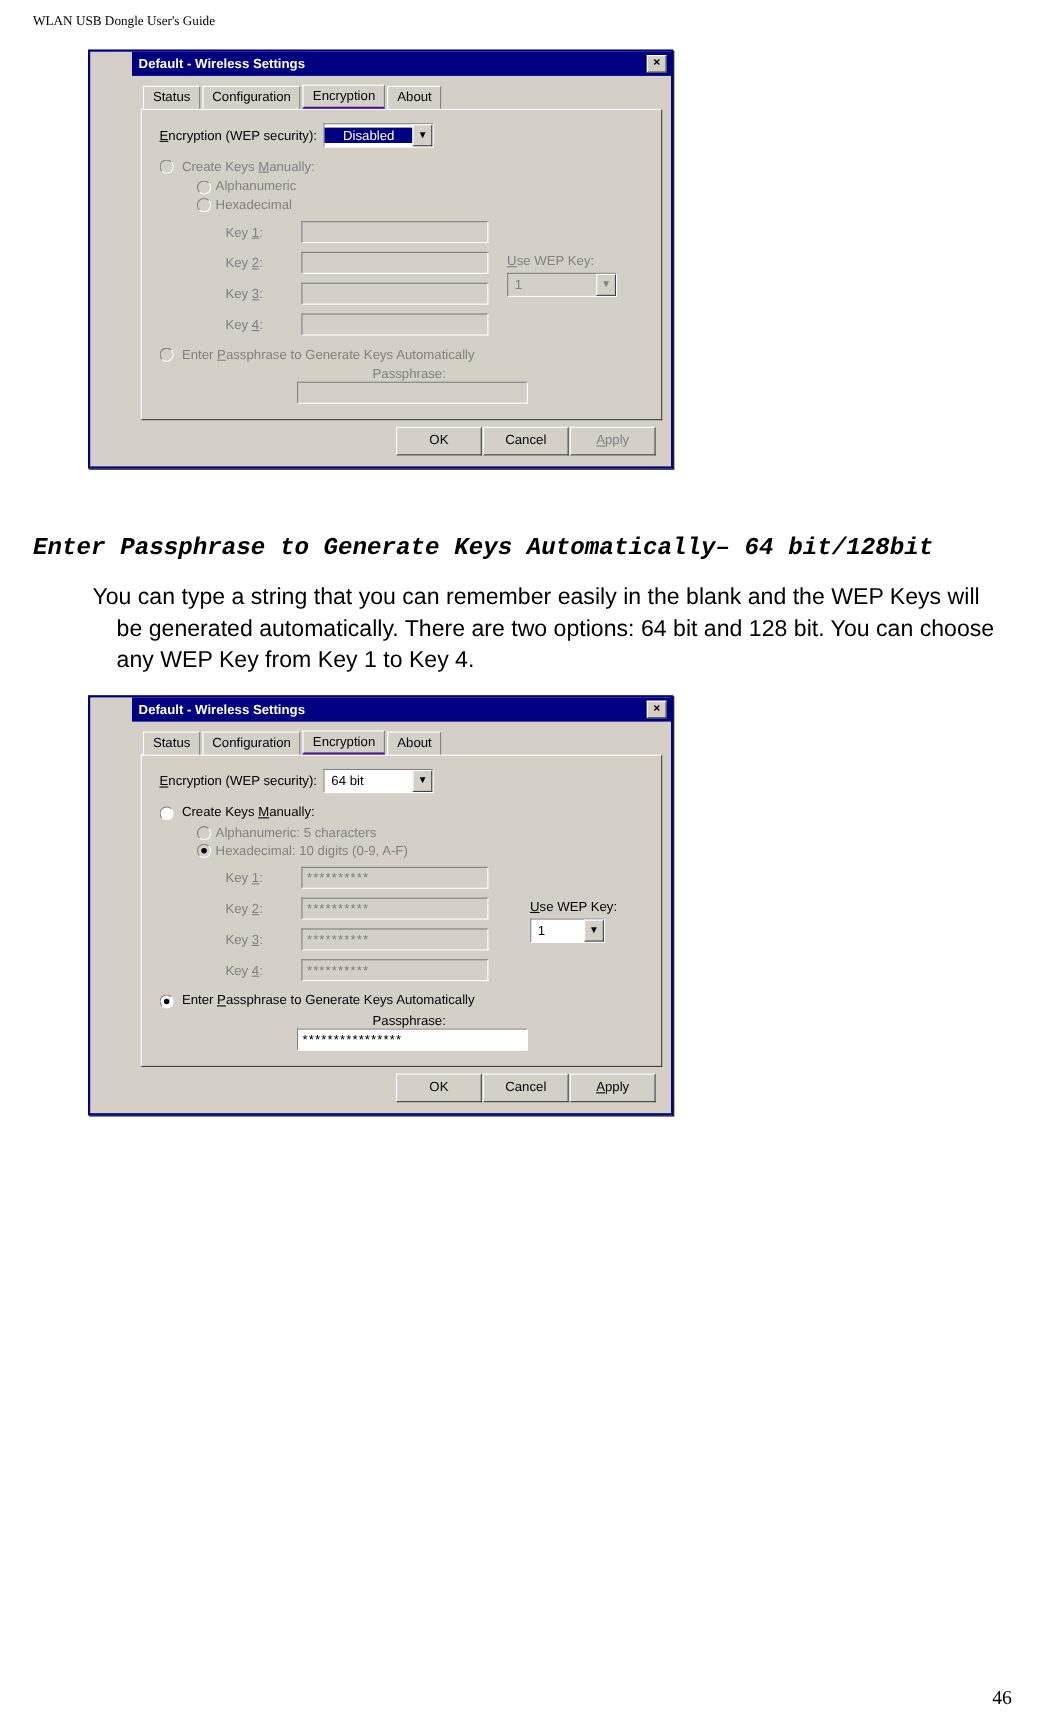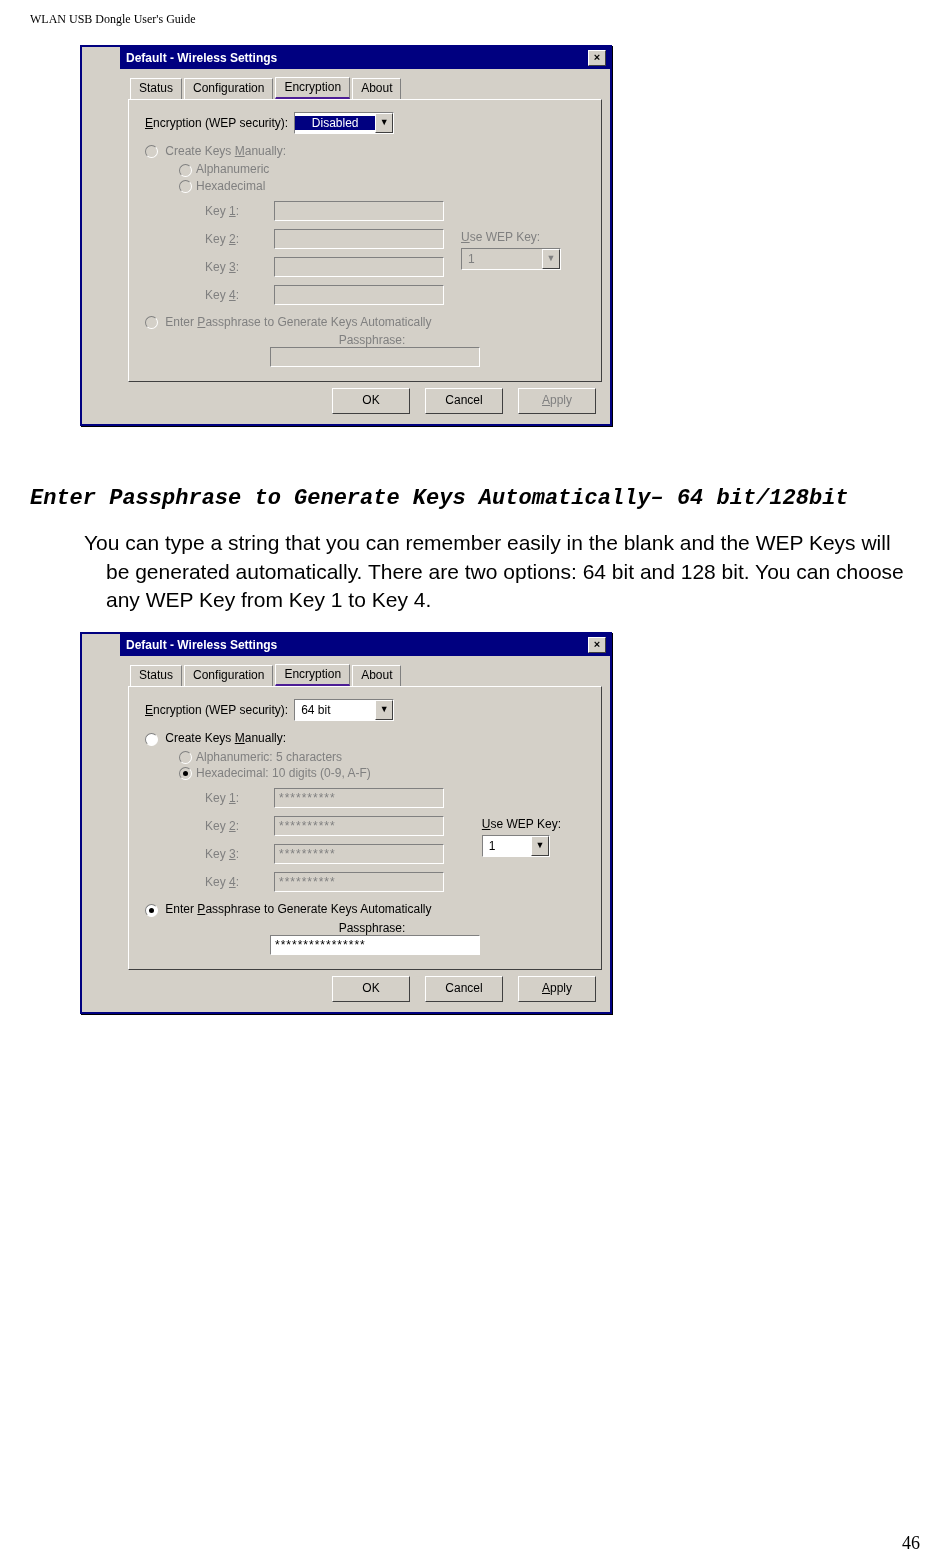--- a/index.html
+++ b/index.html
@@ -193,21 +193,21 @@
     align-items:center;
     color:#808080;
     flex-direction:column;
   }
   .passrow.enabled{ color:#000; }
   .passrow .textbox{ width: 200px; margin-left:6px; }
   .btnbar {
     display:flex;
     justify-content:flex-end;
     padding: 6px 6px 8px 6px;
-    gap:15px;
+    gap:1px;
   }
   .wbtn{
     min-width: 76px;
     height: 24px;
     border: 1px solid #fff;
     border-right-color:#404040;
     border-bottom-color:#404040;
     background:#d4d0c8;
     text-align:center;
     line-height:22px;

